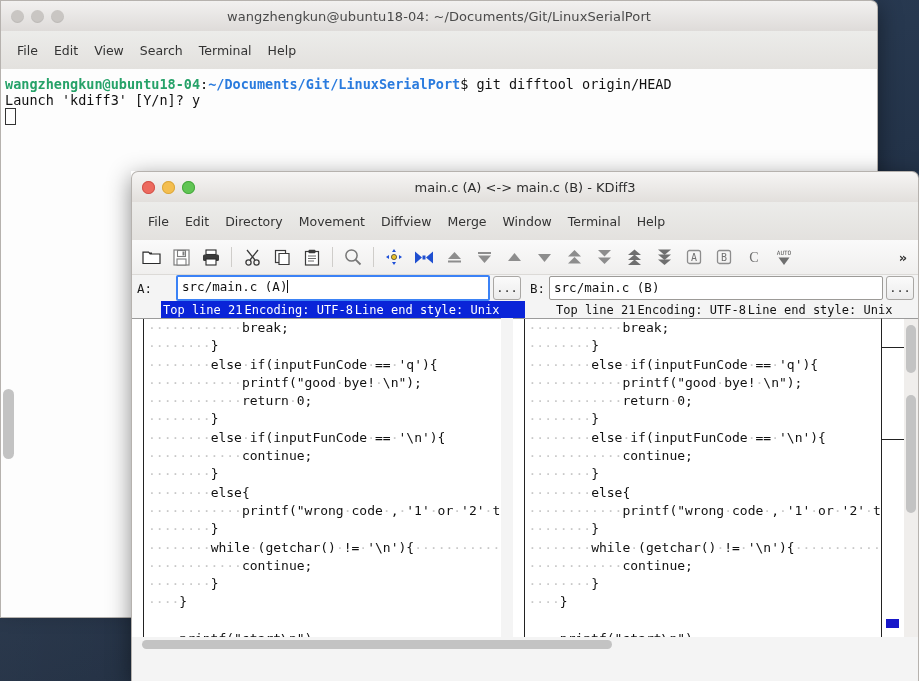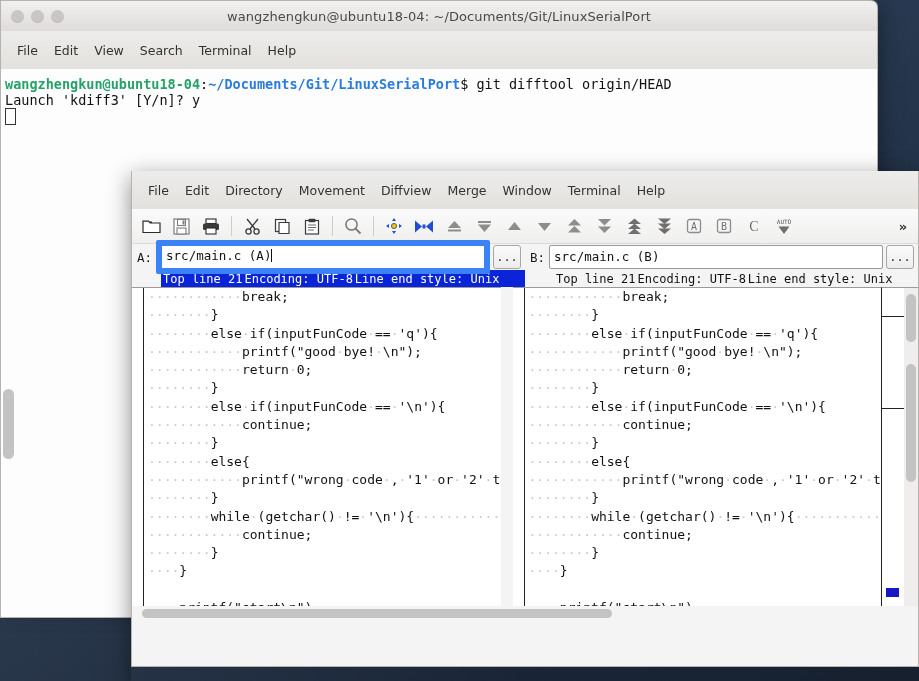--- a/index.html
+++ b/index.html
@@ -105,21 +105,21 @@
   #filerow{display:flex;height:26px;align-items:stretch;background:#f4f4f4;}
   .fcell{display:flex;align-items:center;flex:1;min-width:0;padding:1px 2px;}
   .flabel{font-size:12.5px;color:#1a1a1a;padding:0 4px 0 3px;font-family:"DejaVu Sans Mono","Liberation Mono",monospace;}
   .finput{
     flex:1;min-width:0;height:22px;line-height:22px;
     background:#fff;border:1px solid #9c9a97;border-radius:2px;
     font-family:"DejaVu Sans Mono","Liberation Mono",monospace;
     font-size:12.5px;color:#111;padding:0 4px;
     white-space:nowrap;overflow:hidden;position:relative;
   }
-  .finput.focused{border:6px solid #3b82f6;height:22px;line-height:20px;}
+  .finput.focused{border:2px solid #3b82f6;height:22px;line-height:20px;margin-left:20px;}
   .caret{display:inline-block;width:1px;height:13px;background:#111;vertical-align:-2px;}
   .fbtn{
     width:26px;height:22px;margin-left:3px;margin-right:2px;
     background:linear-gradient(180deg,#fbfbfb,#ececec);
     border:1px solid #a9a7a4;border-radius:3px;
     font-size:12px;color:#333;display:flex;align-items:center;justify-content:center;
     font-family:"DejaVu Sans Mono","Liberation Mono",monospace;
   }
   
   #inforow{display:flex;height:17px;font-family:"DejaVu Sans Mono","Liberation Mono",monospace;font-size:12px;}
@@ -186,20 +186,28 @@
   <div id="termbody">
     <div class="tline"><span class="tuser">wangzhengkun@ubuntu18-04</span><span>:</span><span class="tpath">~/Documents/Git/LinuxSerialPort</span><span>$</span><span> git difftool origin/HEAD</span></div>
     <div class="tline"></div>
     <div class="tline">Launch 'kdiff3' [Y/n]? y</div>
     <div class="tline"><span class="tcursor"></span></div>
     <div id="termscroll"></div>
   </div>
 </div>
 
 <div class="win" id="kdiff">
+  <div class="titlebar">
+    <div class="wbtns">
+      <div class="wb wb-red"></div>
+      <div class="wb wb-yel"></div>
+      <div class="wb wb-grn"></div>
+    </div>
+    <div class="wtitle">main.c (A) &lt;-&gt; main.c (B) - KDiff3</div>
+  </div>
   <div class="menubar">
     <div class="mi">File</div>
     <div class="mi">Edit</div>
     <div class="mi">Directory</div>
     <div class="mi">Movement</div>
     <div class="mi">Diffview</div>
     <div class="mi">Merge</div>
     <div class="mi">Window</div>
     <div class="mi">Terminal</div>
     <div class="mi">Help</div>

